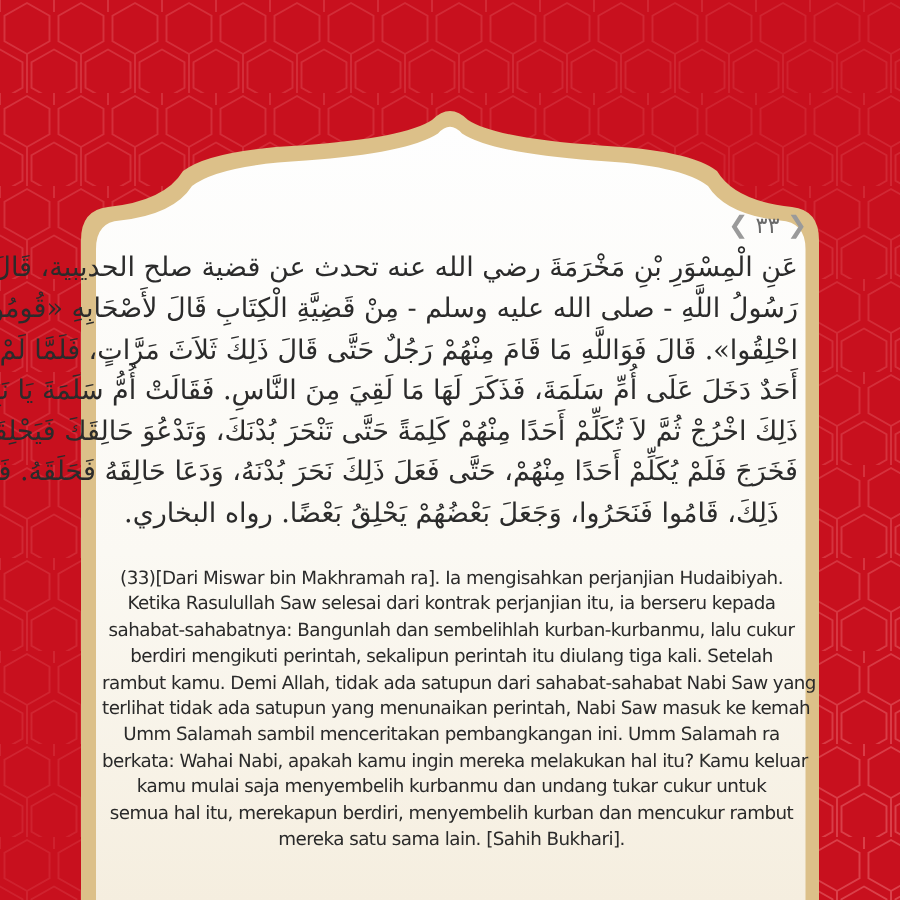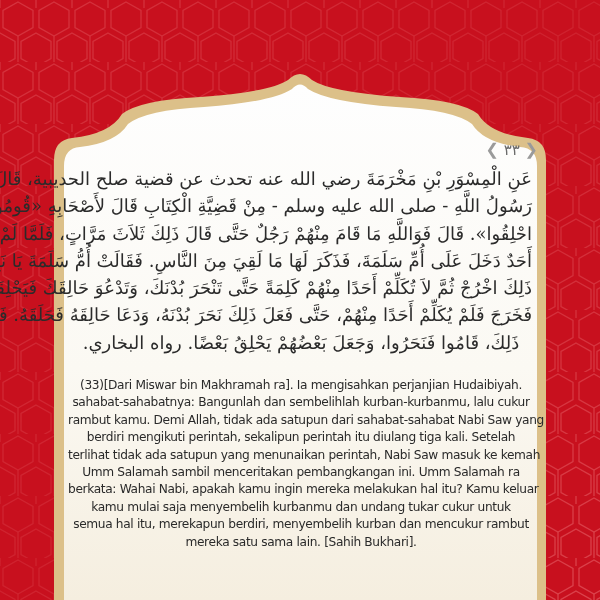--- a/index.html
+++ b/index.html
@@ -90,23 +90,24 @@
     <span class="line">رَسُولُ اللَّهِ - صلى الله عليه وسلم - مِنْ قَضِيَّةِ الْكِتَابِ قَالَ لأَصْحَابِهِ «قُومُوا فَانْحَرُوا، ثُمَّ</span>
     <span class="line">احْلِقُوا». قَالَ فَوَاللَّهِ مَا قَامَ مِنْهُمْ رَجُلٌ حَتَّى قَالَ ذَلِكَ ثَلاَثَ مَرَّاتٍ، فَلَمَّا لَمْ يَقُمْ مِنْهُمْ</span>
     <span class="line">أَحَدٌ دَخَلَ عَلَى أُمِّ سَلَمَةَ، فَذَكَرَ لَهَا مَا لَقِيَ مِنَ النَّاسِ. فَقَالَتْ أُمُّ سَلَمَةَ يَا نَبِيَّ اللَّهِ، أَتُحِبُّ</span>
     <span class="line">ذَلِكَ اخْرُجْ ثُمَّ لاَ تُكَلِّمْ أَحَدًا مِنْهُمْ كَلِمَةً حَتَّى تَنْحَرَ بُدْنَكَ، وَتَدْعُوَ حَالِقَكَ فَيَحْلِقَكَ.</span>
     <span class="line">فَخَرَجَ فَلَمْ يُكَلِّمْ أَحَدًا مِنْهُمْ، حَتَّى فَعَلَ ذَلِكَ نَحَرَ بُدْنَهُ، وَدَعَا حَالِقَهُ فَحَلَقَهُ. فَلَمَّا رَأَوْا</span>
     <span class="line">ذَلِكَ، قَامُوا فَنَحَرُوا، وَجَعَلَ بَعْضُهُمْ يَحْلِقُ بَعْضًا. رواه البخاري.</span>
   </div>
 
   <div class="translation">
     <span class="line">(33)[Dari Miswar bin Makhramah ra]. Ia mengisahkan perjanjian Hudaibiyah.</span>
+    <span class="line">Ketika Rasulullah Saw selesai dari kontrak perjanjian itu, ia berseru kepada</span>
     <span class="line">sahabat-sahabatnya: Bangunlah dan sembelihlah kurban-kurbanmu, lalu cukur</span>
+    <span class="line">berdiri mengikuti perintah, sekalipun perintah itu diulang tiga kali. Setelah</span>
     <span class="line">rambut kamu. Demi Allah, tidak ada satupun dari sahabat-sahabat Nabi Saw yang</span>
-    <span class="line">berdiri mengikuti perintah, sekalipun perintah itu diulang tiga kali. Setelah</span>
     <span class="line">terlihat tidak ada satupun yang menunaikan perintah, Nabi Saw masuk ke kemah</span>
     <span class="line">Umm Salamah sambil menceritakan pembangkangan ini. Umm Salamah ra</span>
     <span class="line">berkata: Wahai Nabi, apakah kamu ingin mereka melakukan hal itu? Kamu keluar</span>
     <span class="line">kamu mulai saja menyembelih kurbanmu dan undang tukar cukur untuk</span>
     <span class="line">semua hal itu, merekapun berdiri, menyembelih kurban dan mencukur rambut</span>
     <span class="line">mereka satu sama lain. [Sahih Bukhari].</span>
   </div>
 </div>
 
 </body></html>

